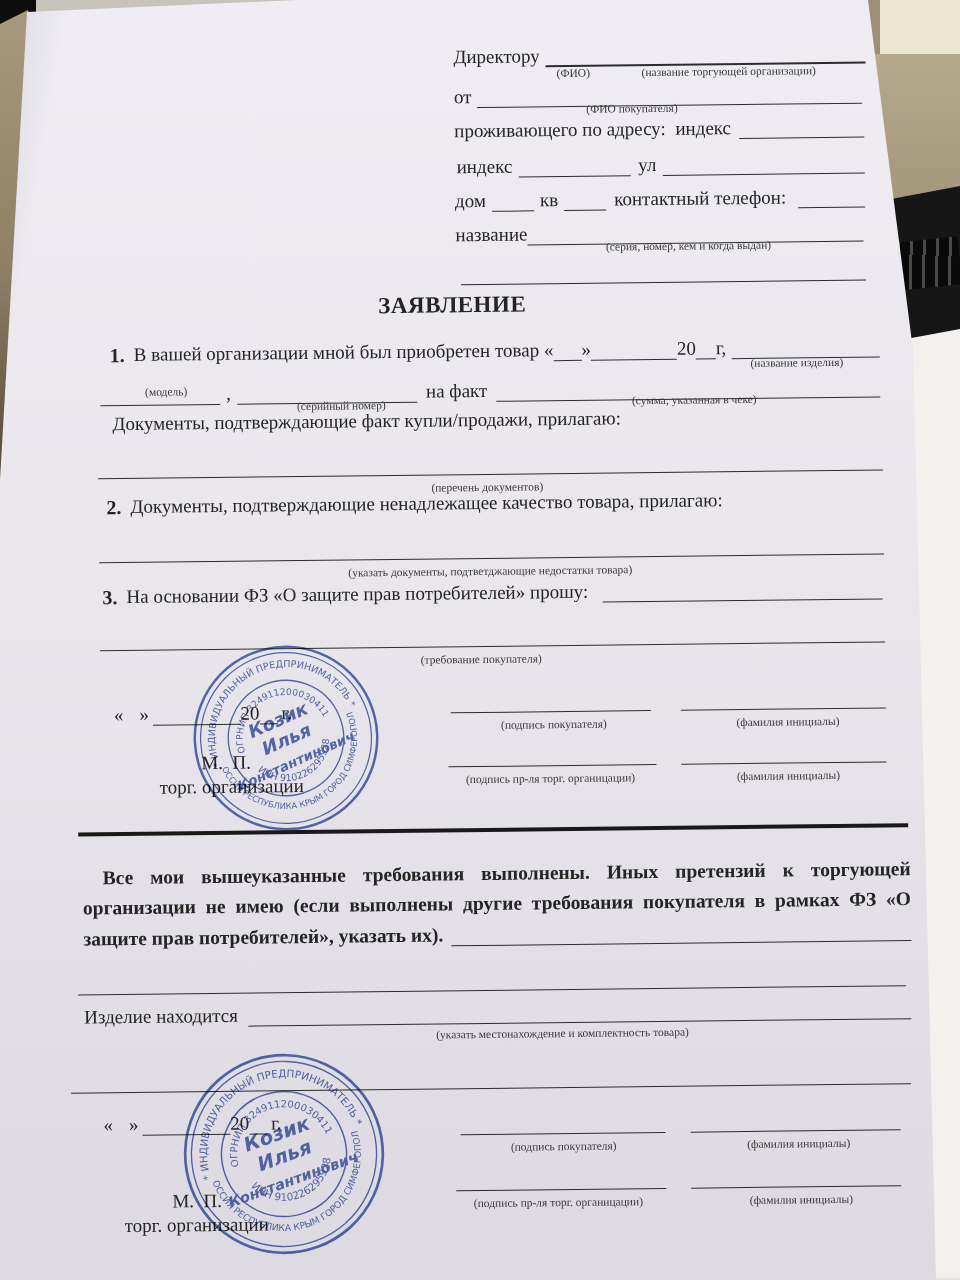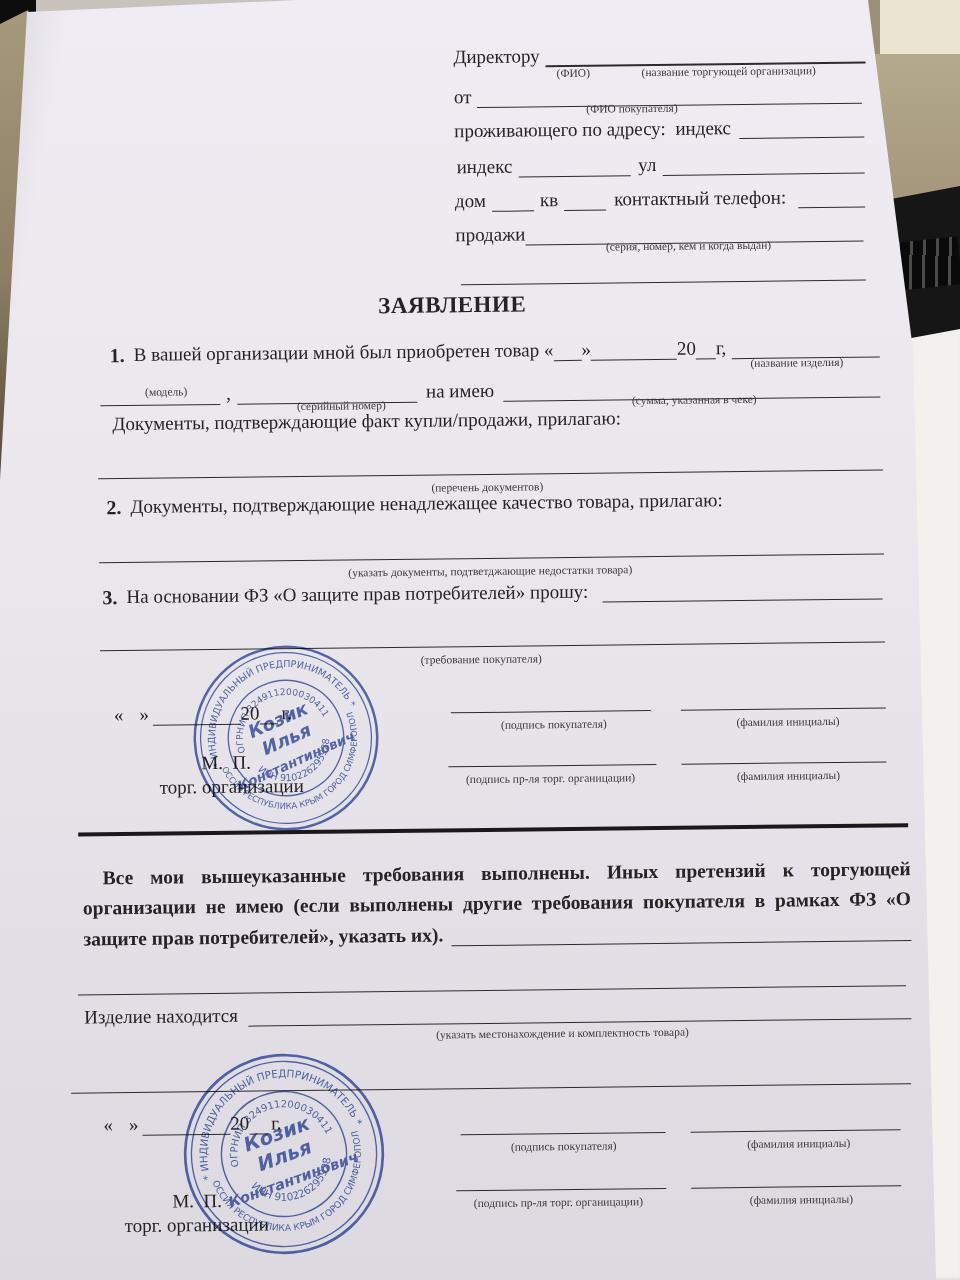--- a/index.html
+++ b/index.html
@@ -118,21 +118,21 @@
       <span>кв</span>
         <span style="width:6px;"></span>
       <div class="lnf" style="flex:0 0 42px;"></div>
         <span style="width:8px;"></span>
       <span>контактный телефон:</span>
         <span style="width:12px;"></span>
       <div class="ln"></div>
     </div>
 
     <div class="row" style="left:460px;top:222px;width:408px;">
-      <span>продажи</span>
+      <span>название</span>
         <div class="ln"></div>
     </div>
     <span class="cap capc" style="left:693px;top:242px;">(серия, номер, кем и когда выдан)</span>
     <div class="hr" style="left:465px;top:284px;width:405px;"></div>
 
     <div class="title">ЗАЯВЛЕНИЕ</div>
 
     <div class="row" style="left:113px;top:338px;width:770px;">
       <span class="num">1.</span>
       <span>В вашей организации мной был приобретен товар «</span>
@@ -147,21 +147,21 @@
     </div>
     <span class="cap capc" style="left:800px;top:360px;">(название изделия)</span>
 
     <div class="row" style="left:103px;top:378px;width:780px;">
       <div class="lnf" style="flex:0 0 120px;"></div>
         <span style="width:6px;"></span>
       <span>,</span>
         <span style="width:6px;"></span>
       <div class="lnf" style="flex:0 0 180px;"></div>
         <span style="width:9px;"></span>
-      <span>на имею</span>
+      <span>на факт</span>
         <span style="width:9px;"></span>
       <div class="ln"></div>
     </div>
     <span class="cap capc" style="left:162px;top:382px;margin-left:7px;">(модель)</span>
     <span class="cap capc" style="left:344px;top:398px;">(серийный номер)</span>
     <span class="cap capc" style="left:697px;top:396px;">(сумма, указанная в чеке)</span>
 
     <div class="static" style="left:115px;top:410px;">Документы, подтверждающие факт купли/продажи, прилагаю:</div>
     <div class="hr" style="left:100px;top:474px;width:785px;"></div>
     <span class="cap capc" style="left:489px;top:481px;">(перечень документов)</span>

